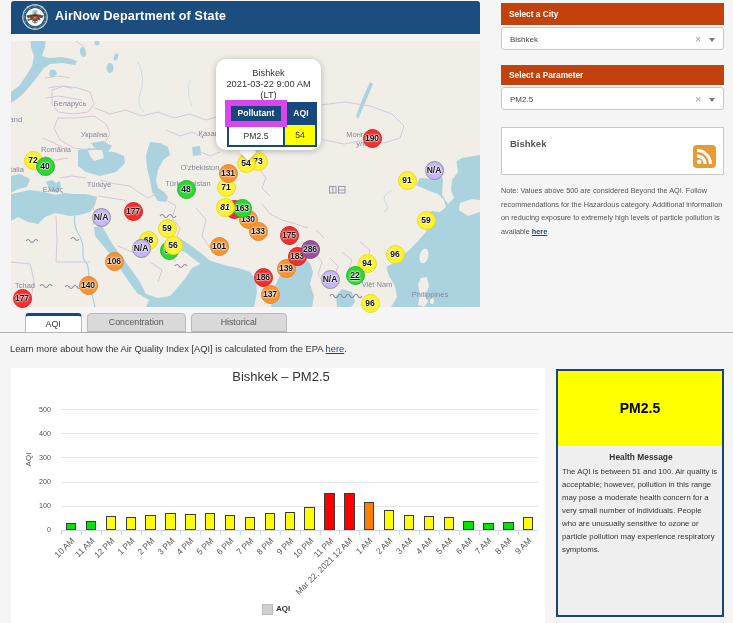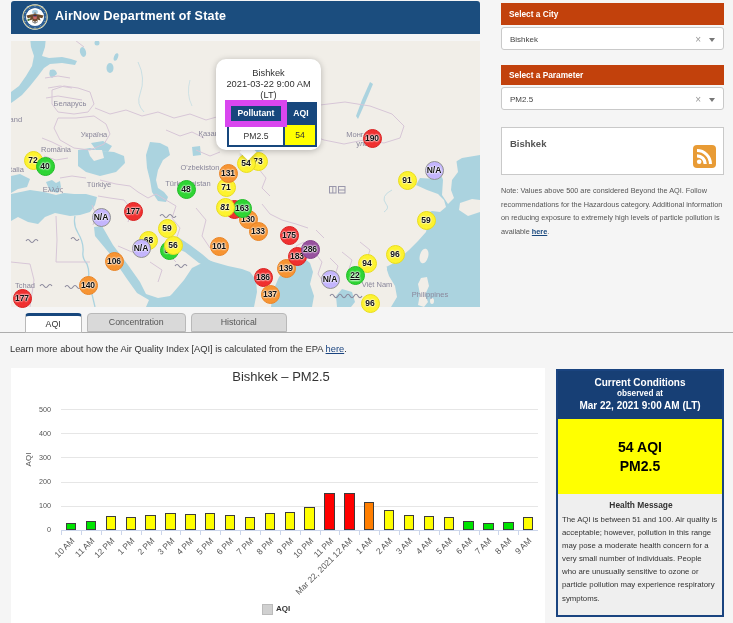--- a/index.html
+++ b/index.html
@@ -365,26 +365,20 @@
     <div class="xlab abs" style="left: 410.34px; top: 534px; width: 100px;">8 AM</div>
     <div class="abs" style="left: 498.39px; top: 530px; width: 1px; height: 5px; background: rgb(204, 214, 235);"></div>
     <div class="bar abs" style="left: 523.01px; width: 10.4px; top: 516.843px; height: 13.0572px; background: rgb(255, 255, 0);"></div>
     <div class="xlab abs" style="left: 430.21px; top: 534px; width: 100px;">9 AM</div>
     <div class="abs" style="left: 518.26px; top: 530px; width: 1px; height: 5px; background: rgb(204, 214, 235);"></div>
   </div>
 <div class="abs" style="left:262px;top:604px;width:9px;height:9px;background:#d0d0d0;border:1px solid #bbb;"></div>
 <div class="abs" style="left:276px;top:604px;font-size:8px;font-weight:bold;color:#333;">AQI</div>
 
 <div class="abs" id="cc">
-  <div style="background:#173f75;color:#fff;text-align:center;height:48.5px;">
-    <div style="font-size:10px;font-weight:bold;padding-top:6px;">Current Conditions</div>
-    <div style="font-size:8.2px;font-weight:bold;padding-top:1px;">observed at</div>
-    <div style="font-size:10px;font-weight:bold;padding-top:2px;">Mar 22, 2021 9:00 AM (LT)</div>
-  </div>
   <div style="background:#ffff00;height:75px;display:flex;flex-direction:column;justify-content:center;text-align:center;color:#000;font-size:14px;font-weight:bold;line-height:18.7px;">
-    <div>54 AQI</div>
     <div>PM2.5</div>
   </div>
   <div style="padding:6px 2px 0 4px;color:#333;">
     <div style="text-align:center;font-weight:bold;font-size:8.4px;">Health Message</div>
     <div style="font-size:7.8px;line-height:13.1px;margin-top:3px;white-space:nowrap;">The AQI is between 51 and 100. Air quality is<br>acceptable; however, pollution in this range<br>may pose a moderate health concern for a<br>very small number of individuals. People<br>who are unusually sensitive to ozone or<br>particle pollution may experience respiratory<br>symptoms.</div>
   </div>
 </div>
 
 </body></html>

